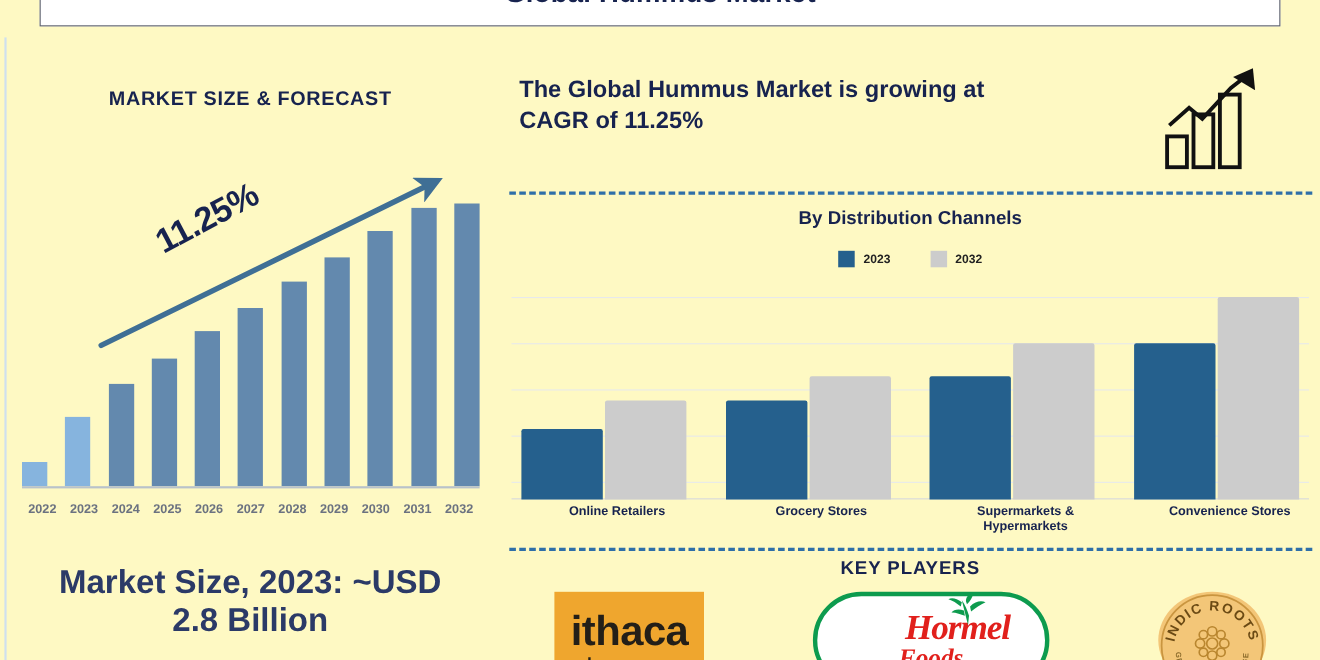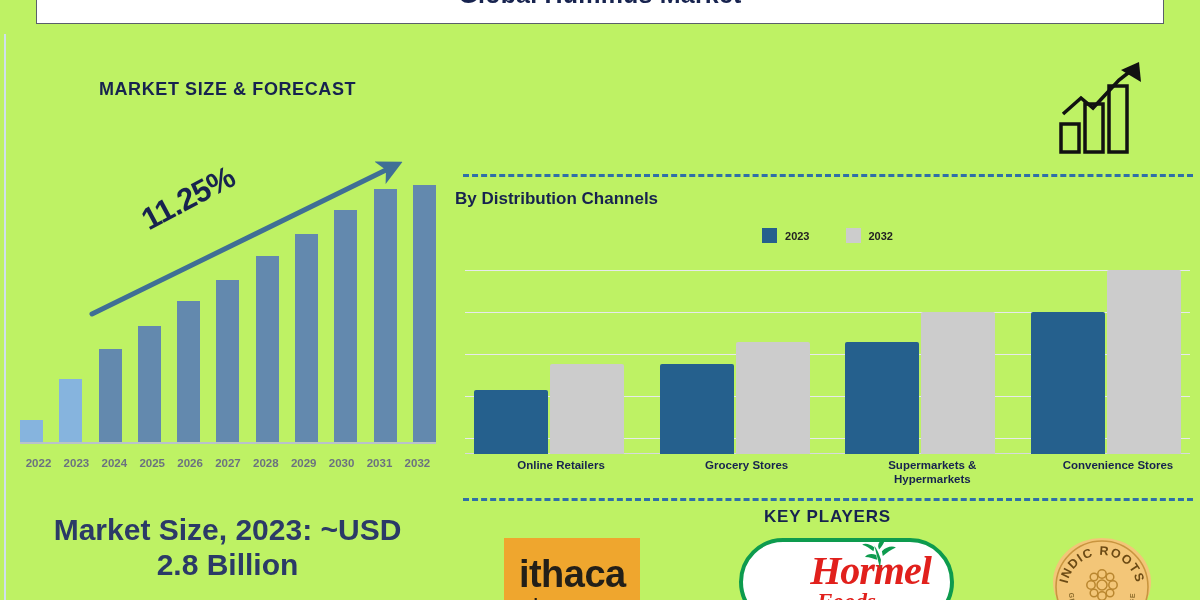--- a/index.html
+++ b/index.html
@@ -3,21 +3,21 @@
 <meta charset="utf-8">
 <style>
   * { margin:0; padding:0; box-sizing:border-box; }
   html,body {
     width:1200px; height:600px; overflow:hidden;
     background:#ffffff;
     font-family:"Liberation Sans", sans-serif;
   }
   #page {
     position:relative; width:1200px; height:600px;
-    background:#bef264; overflow:hidden;
+    background:#fef9c3; overflow:hidden;
   }
   
   .left-rule {
     position:absolute; left:4px; top:34px; width:2px; height:566px;
     background:#cfe0ee;
   }
   
   .title-box {
     position:absolute; left:36px; top:-36px; width:1128px; height:60px;
     border:1.5px solid #5a5f6b; background:#ffffff;
@@ -80,21 +80,21 @@
   }
   .dash-rule {
     position:absolute; left:8px; width:1180px; height:0;
     border-top:3px dashed #2f6fa8;
   }
   .dash-top { top:148px; width:730px; }
   .dash-bottom { top:472px; width:730px; }
 
   .dist-title {
     position:absolute; left:0; top:163px; width:745px;
-    font-size:17px; font-weight:bold; color:#17234f;
+    text-align:center; font-size:17px; font-weight:bold; color:#17234f;
   }
   .legend {
     position:absolute; left:0; top:202px; width:745px;
     display:flex; justify-content:center; align-items:center; gap:36px;
   }
   .legend-item { display:flex; align-items:center; gap:8px; }
   .legend-swatch { width:15px; height:15px; }
   .legend-text { font-size:11px; font-weight:600; color:#222; }
 
   .dist-chart { position:absolute; left:10px; top:232px; width:725px; height:240px; }
@@ -142,21 +142,21 @@
     letter-spacing:1.8px; margin-top:3px;
   }
   
   .logo-hormel {
     width:215px; height:88px; position:relative;
     border:4px solid #0d9b4e; border-radius:44px; background:#fff;
     display:flex; flex-direction:column; align-items:center; justify-content:center;
   }
   .logo-hormel .h1 {
     font-family:"Liberation Serif", serif;
-    font-size:40px; font-style:italic; font-weight:bold;
+    font-size:32px; font-style:italic; font-weight:bold;
     color:#e1201c; line-height:0.95; letter-spacing:-1px;margin-left:48px;
   }
   .logo-hormel .h2 {
     font-family:"Liberation Serif", serif;
     font-size:23px; font-style:italic; font-weight:bold;
     color:#e1201c; line-height:1;
   }
   .logo-hormel .leaf {
     position:absolute; left:118px; top:-2px; width:38px; height:30px;
   }
@@ -230,20 +230,24 @@
     </div>
 
     <div class="ms-footer">
       <div>Market Size, 2023: ~USD</div>
       <div>2.8 Billion</div>
     </div>
   </div>
 
   <div class="right-panel">
 
+    <div class="cagr-statement">
+      <div>The Global Hummus Market is growing at</div>
+      <div>CAGR of 11.25%</div>
+    </div>
 
     <svg class="growth-icon" viewBox="0 0 100 100">
       <rect x="6" y="66" width="18" height="28" fill="none" stroke="#111" stroke-width="3.5"></rect>
       <rect x="30" y="46" width="18" height="48" fill="none" stroke="#111" stroke-width="3.5"></rect>
       <rect x="54" y="28" width="18" height="66" fill="none" stroke="#111" stroke-width="3.5"></rect>
       <polyline points="8,56 26,40 38,50 64,22 82,8" fill="none" stroke="#111" stroke-width="3.5" stroke-linejoin="miter" stroke-linecap="butt"></polyline>
       <polygon points="84,4 86,24 66,12" fill="#111"></polygon>
     </svg>
 
     <div class="dash-rule dash-top"></div>

